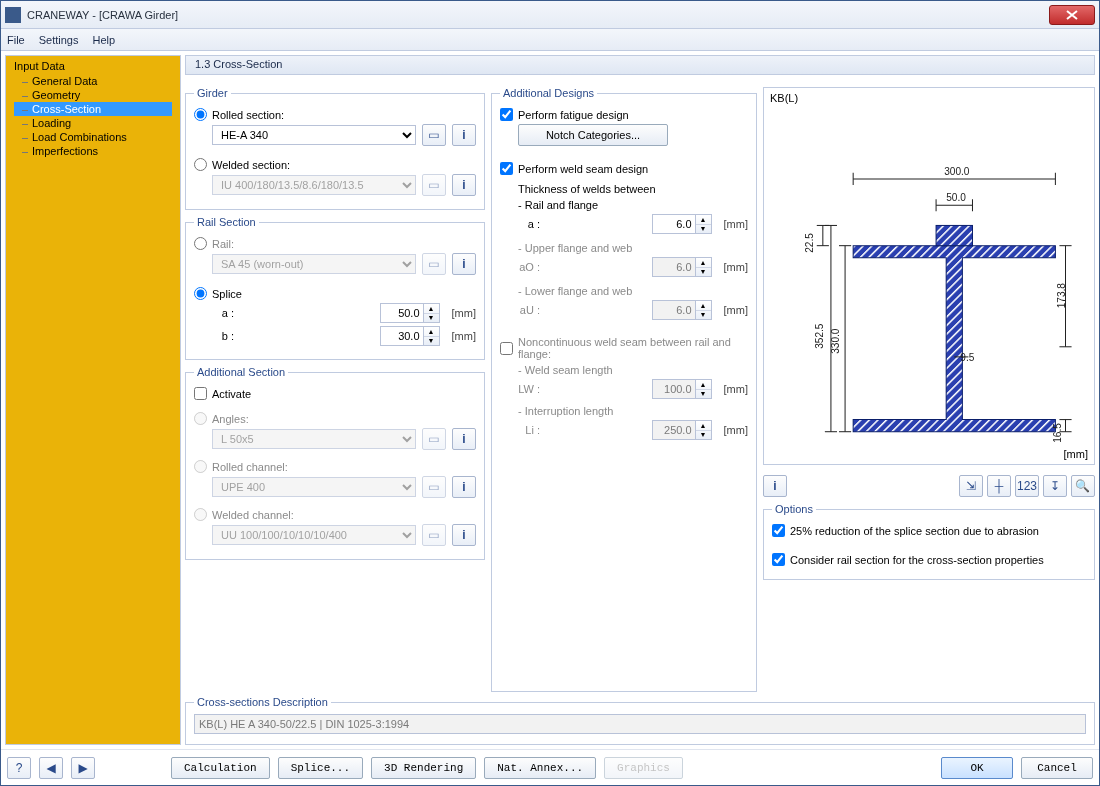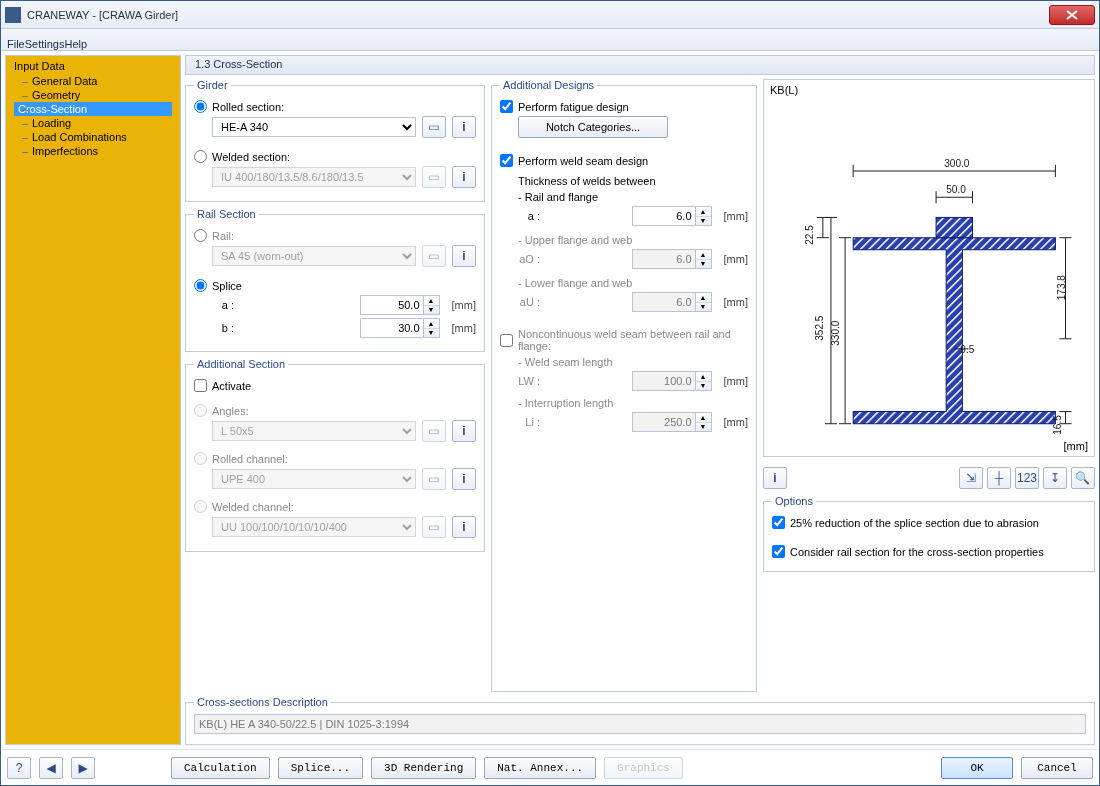--- a/index.html
+++ b/index.html
@@ -19,45 +19,45 @@
   .title-icon { width:16px; height:16px; background:#3a5a8a; margin-right:6px; display:inline-block;}
   .title-text { flex: 1; color: #28313f; }
   .close-btn {
     width: 46px; height: 20px; background: linear-gradient(#e36868,#c12c2c);
     border: 1px solid #8a1a1a; border-radius: 3px; color: #fff;
     display:flex; align-items:center; justify-content:center; margin-left:4px;
   }
   .menubar {
     height: 22px; background: linear-gradient(#f3f6fb,#e6ecf5);
     border-bottom: 1px solid #c0cbe0;
-    display: flex; align-items: flex-end; padding: 0 6px; 
+    display: flex; align-items: center; padding: 0 6px; gap: 14px;
     color: #1a2a4a;
   }
   .content {
     flex: 1; display: flex; padding: 4px; gap: 4px; min-height:0;
   }
   .sidebar {
     width: 176px; background: #eab308; border: 1px solid #c0cbe0;
     padding: 4px 8px 8px 8px;
   }
   .tree-root { font-weight: 400; margin-bottom: 2px; }
   .tree-item { padding: 1px 0 1px 18px; position: relative; }
   .tree-item::before { content:""; position:absolute; left:8px; top:8px; width:6px; height:1px; background:#777; }
-  .tree-item.selected { background:#3399ff; color:#fff; padding-left:4px; }
+  .tree-item.selected { background:#3399ff; color:#fff; padding-left:18px; }
 
   .main {
     flex: 1; display: flex; flex-direction: column; min-width: 0;
   }
   .page-header {
     background: linear-gradient(#eef2f9,#dfe7f3); height: 20px;
     border: 1px solid #c0cbe0; padding: 2px 9px; color: #1a2a4a;
     font-weight: 400;
   }
   .columns { flex:1; display:flex; gap: 6px; padding: 4px 0; min-height:0; }
-  .col { display:flex; flex-direction:column; gap:6px; }
+  .col { display:flex; flex-direction:column; gap:6px;margin-top:8px; }
   .col-left { width: 300px; }
   .col-mid  { width: 266px; }
   .col-right{ flex:1; min-width:0; }
 
   fieldset.group {
     border: 1px solid #c0cbe0; margin: 0; padding: 6px 8px 10px 8px;
     background: #fff;
   }
   fieldset.group > legend {
     color: #2a4a8a; padding: 0 3px; font-size: 11px;
@@ -74,21 +74,21 @@
   .disabled { color:#8a8a8a; }
 
   .iconbtn {
     width: 24px; height: 22px; border:1px solid #a8b5ce; border-radius:2px;
     background: linear-gradient(#fdfdfd,#e8eef7); display:flex; align-items:center; justify-content:center;
     font-size:12px; color:#2a4a8a; cursor:default;
   }
   .iconbtn.disabled { opacity:.55; }
 
   .numwrap { display:flex; align-items:center; }
-  .numwrap input { width:64px; text-align:right; padding-right:3px; }
+  .numwrap input { width:44px; text-align:right; padding-right:3px; }
   .spin { width:16px; height:20px; border:1px solid #b8c2d8; border-left:none; background:linear-gradient(#fff,#e8eef7); font-size:7px; display:flex; flex-direction:column; }
   .spin span{ flex:1; display:flex; align-items:center; justify-content:center; border-bottom:1px solid #d0d7e6; }
   .spin span:last-child{border-bottom:none;}
   .unit { margin-left:6px; color:#444; }
 
   .btn {
     height: 22px; padding: 0 12px; border:1px solid #9ab; border-radius:2px;
     background: linear-gradient(#fdfdfd,#e6ecf5); display:inline-flex; align-items:center;
   }
   .btn.primary { background: linear-gradient(#eaf4ff,#c9e1ff); border-color:#5a8acc; }

